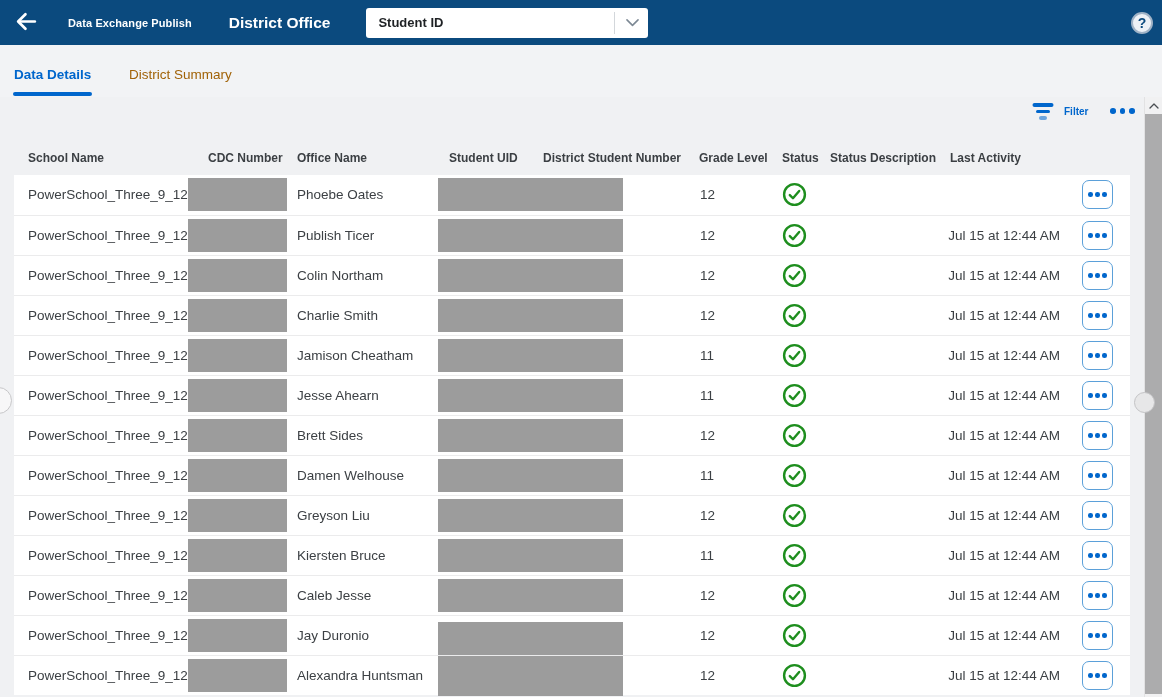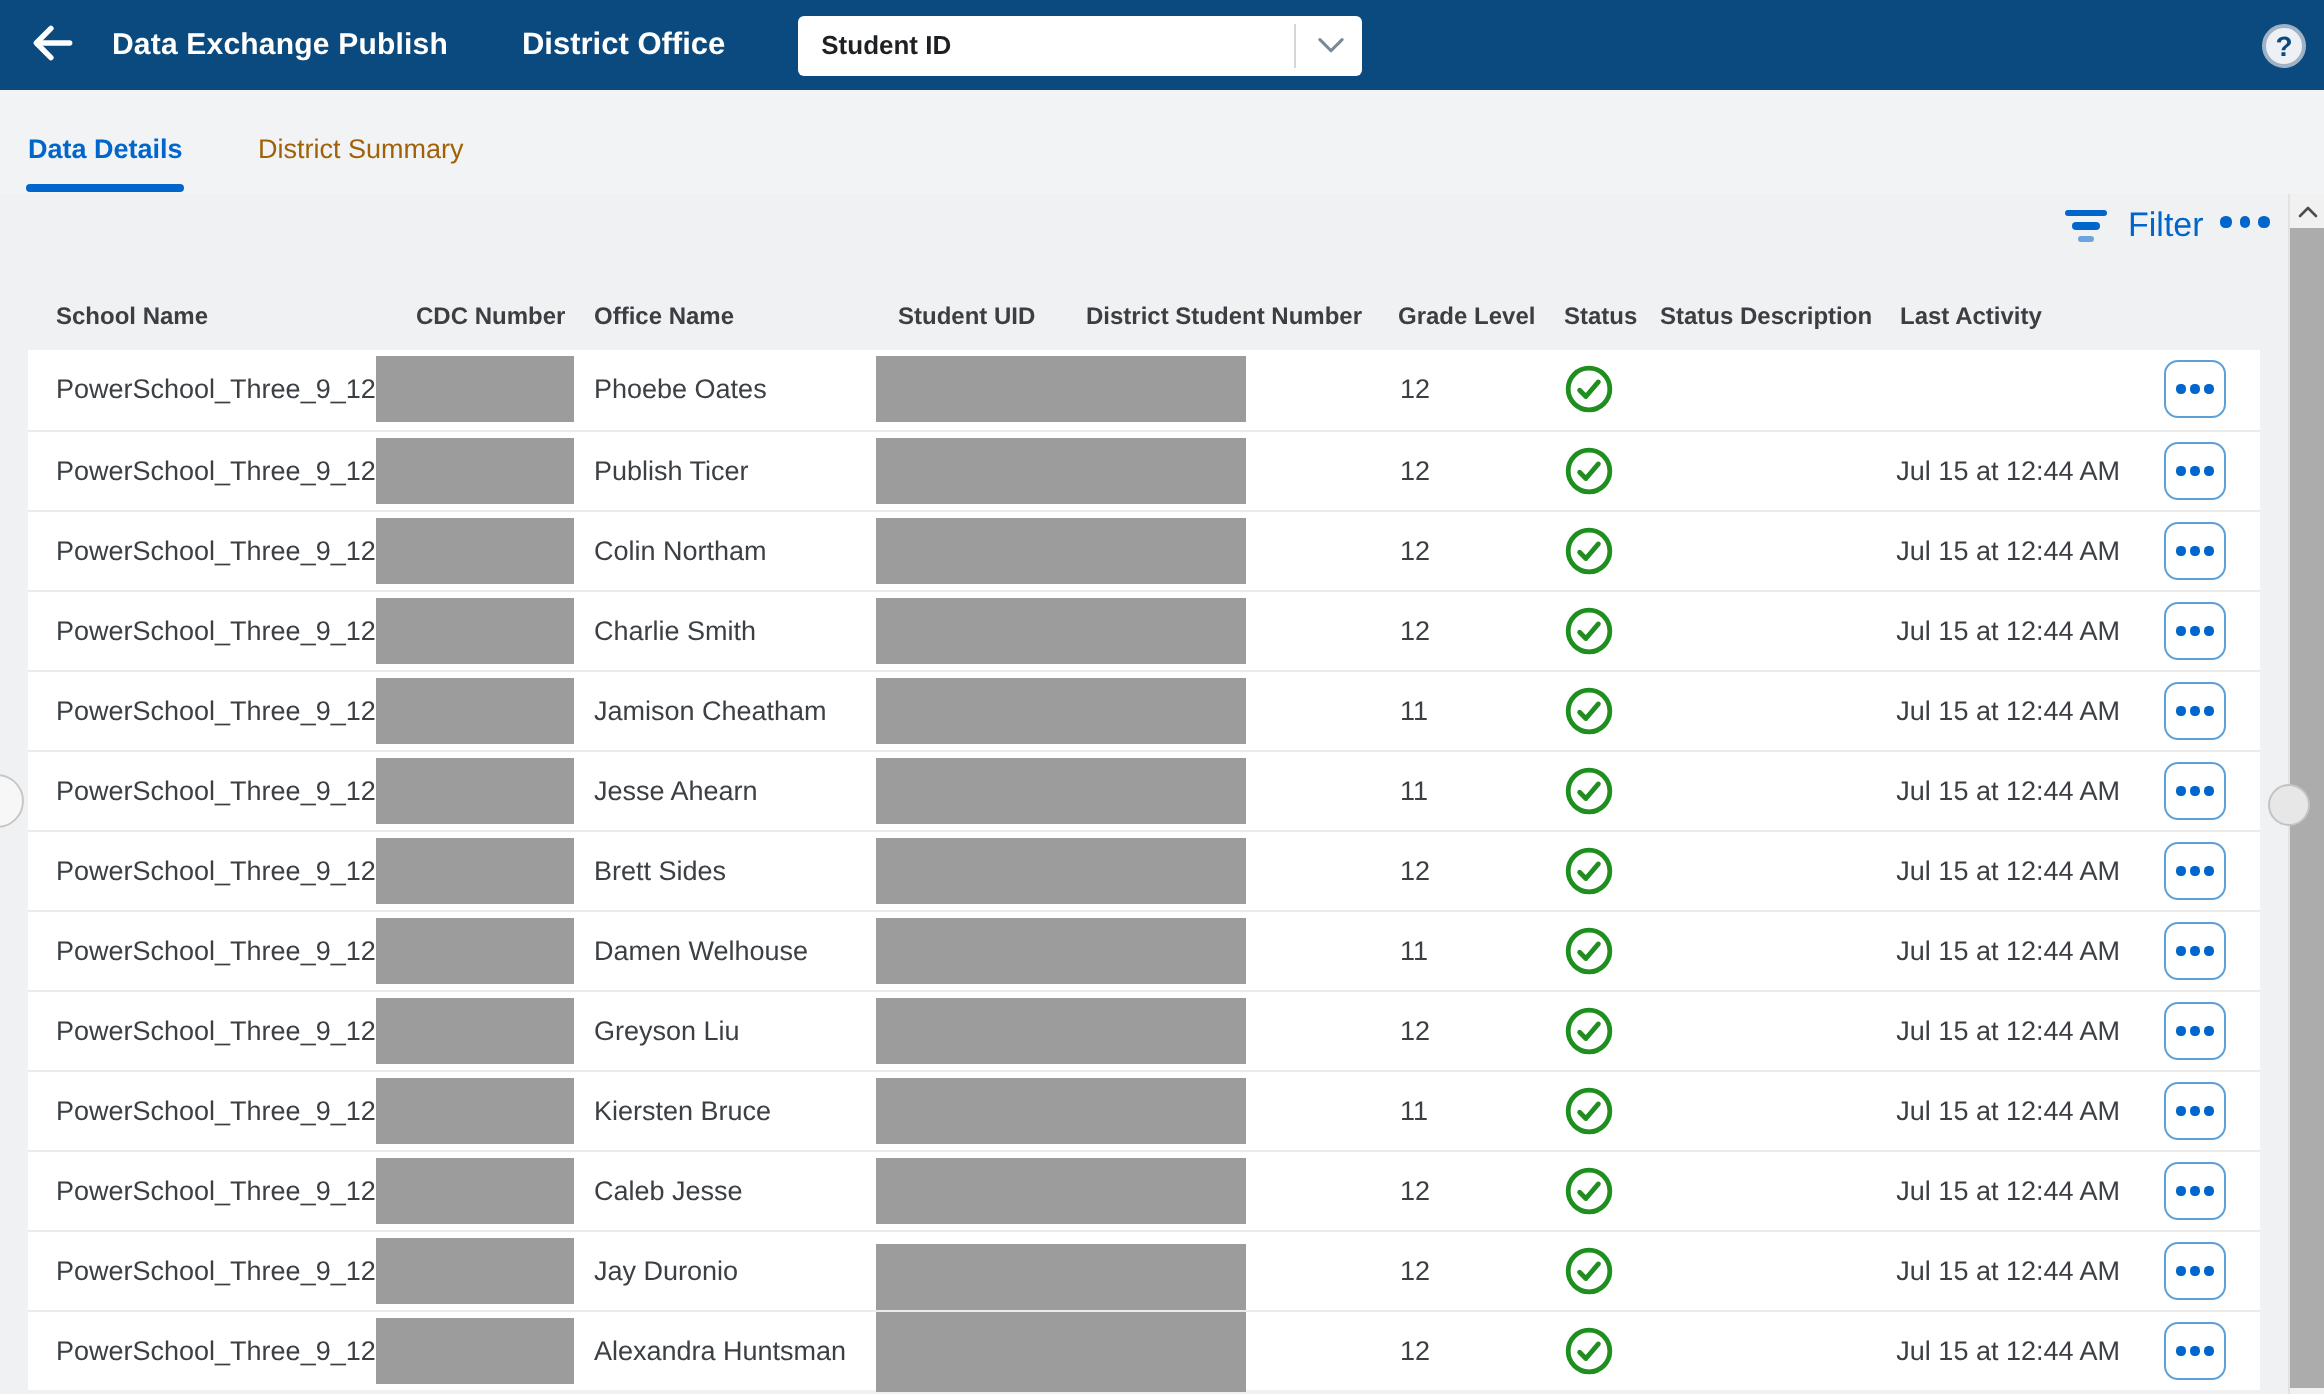--- a/index.html
+++ b/index.html
@@ -9,21 +9,21 @@
     font-family:"Liberation Sans", sans-serif;
     background:var(--page-bg,#F0F1F3);
   }
   
   .topbar {
     position:absolute; top:0; left:0; width:1162px; height:45px;
     background:var(--topbar-bg,#0B4A7E);
     display:flex; align-items:center;
   }
   .back-btn { margin-left:12px; width:28px; height:28px; background:transparent; border:none; cursor:pointer; display:flex; align-items:center; justify-content:center; }
-  .topbar-title { color:#fff; font-size:15px; font-weight:700; margin-left:16px; letter-spacing:.1px; }
+  .topbar-title { color:#fff; font-size:11px; font-weight:700; margin-left:28px; letter-spacing:.1px; }
   .topbar-sub   { color:#fff; font-size:15.5px; font-weight:700; margin-left:37px; }
   .selector {
     margin-left:36px; width:282px; height:30px; background:#fff; border-radius:3px;
     position:relative; display:flex; align-items:center; cursor:pointer;
   }
   .selector-value { font-size:13px; font-weight:700; color:#1E2124; padding-left:12px; }
   .selector-divider { position:absolute; right:33px; top:4px; bottom:4px; width:1px; background:#D3D7DB; }
   .selector-chevron { position:absolute; right:6px; top:7px; }
   .help-btn {
     position:absolute; right:9px; top:12px; width:22px; height:22px; border-radius:50%;
@@ -36,21 +36,21 @@
   .tab-details  { left:14px;  color:var(--accent,#0066CC); font-weight:700; }
   .tab-summary  { left:129px; color:#a16207; font-weight:400; }
   .tab-underline { position:absolute; left:13px; top:47px; width:79px; height:4px; background:var(--accent,#0066CC); border-radius:2px; }
   
   .filter-btn { position:absolute; left:1032px; top:103px; display:flex; align-items:center; gap:11px; background:none; border:none; cursor:pointer; }
   .filter-icon { width:21px; height:17px; position:relative; }
   .filter-icon i { position:absolute; left:50%; transform:translateX(-50%); height:3.5px; border-radius:2px; background:var(--accent,#0066CC); }
   .filter-icon i:nth-child(1){ top:0;    width:21px; }
   .filter-icon i:nth-child(2){ top:6.5px;width:14px; }
   .filter-icon i:nth-child(3){ top:13px; width:8px; opacity:.55; }
-  .filter-label { color:var(--accent,#0066CC); font-size:17px; font-weight:400; }
+  .filter-label { color:var(--accent,#0066CC); font-size:10px; font-weight:700; }
   .toolbar-kebab { position:absolute; left:1110px; top:108px; display:flex; gap:4px; background:none; border:none; cursor:pointer; }
   .toolbar-kebab i { width:5.5px; height:5.5px; border-radius:50%; background:var(--accent,#0066CC); }
   
   .thead { position:absolute; left:14px; top:145px; width:1116px; height:30px; }
   .hc { position:absolute; top:6px; font-size:12px; font-weight:700; color:#3B3F43; white-space:nowrap; }
   .c0{left:14px} .c1{left:194px} .c2{left:283px} .c3{left:435px} .c4{left:529px}
   .c5{left:685px} .c6{left:768px} .c7{left:816px} .c8{left:936px}
   .tbody { position:absolute; left:14px; top:175px; width:1116px;text-align:center; }
   .row { position:relative; height:40px; background:#fff; border-top:1px solid #EBEBEC; }
   .row:first-child { border-top:none; }

